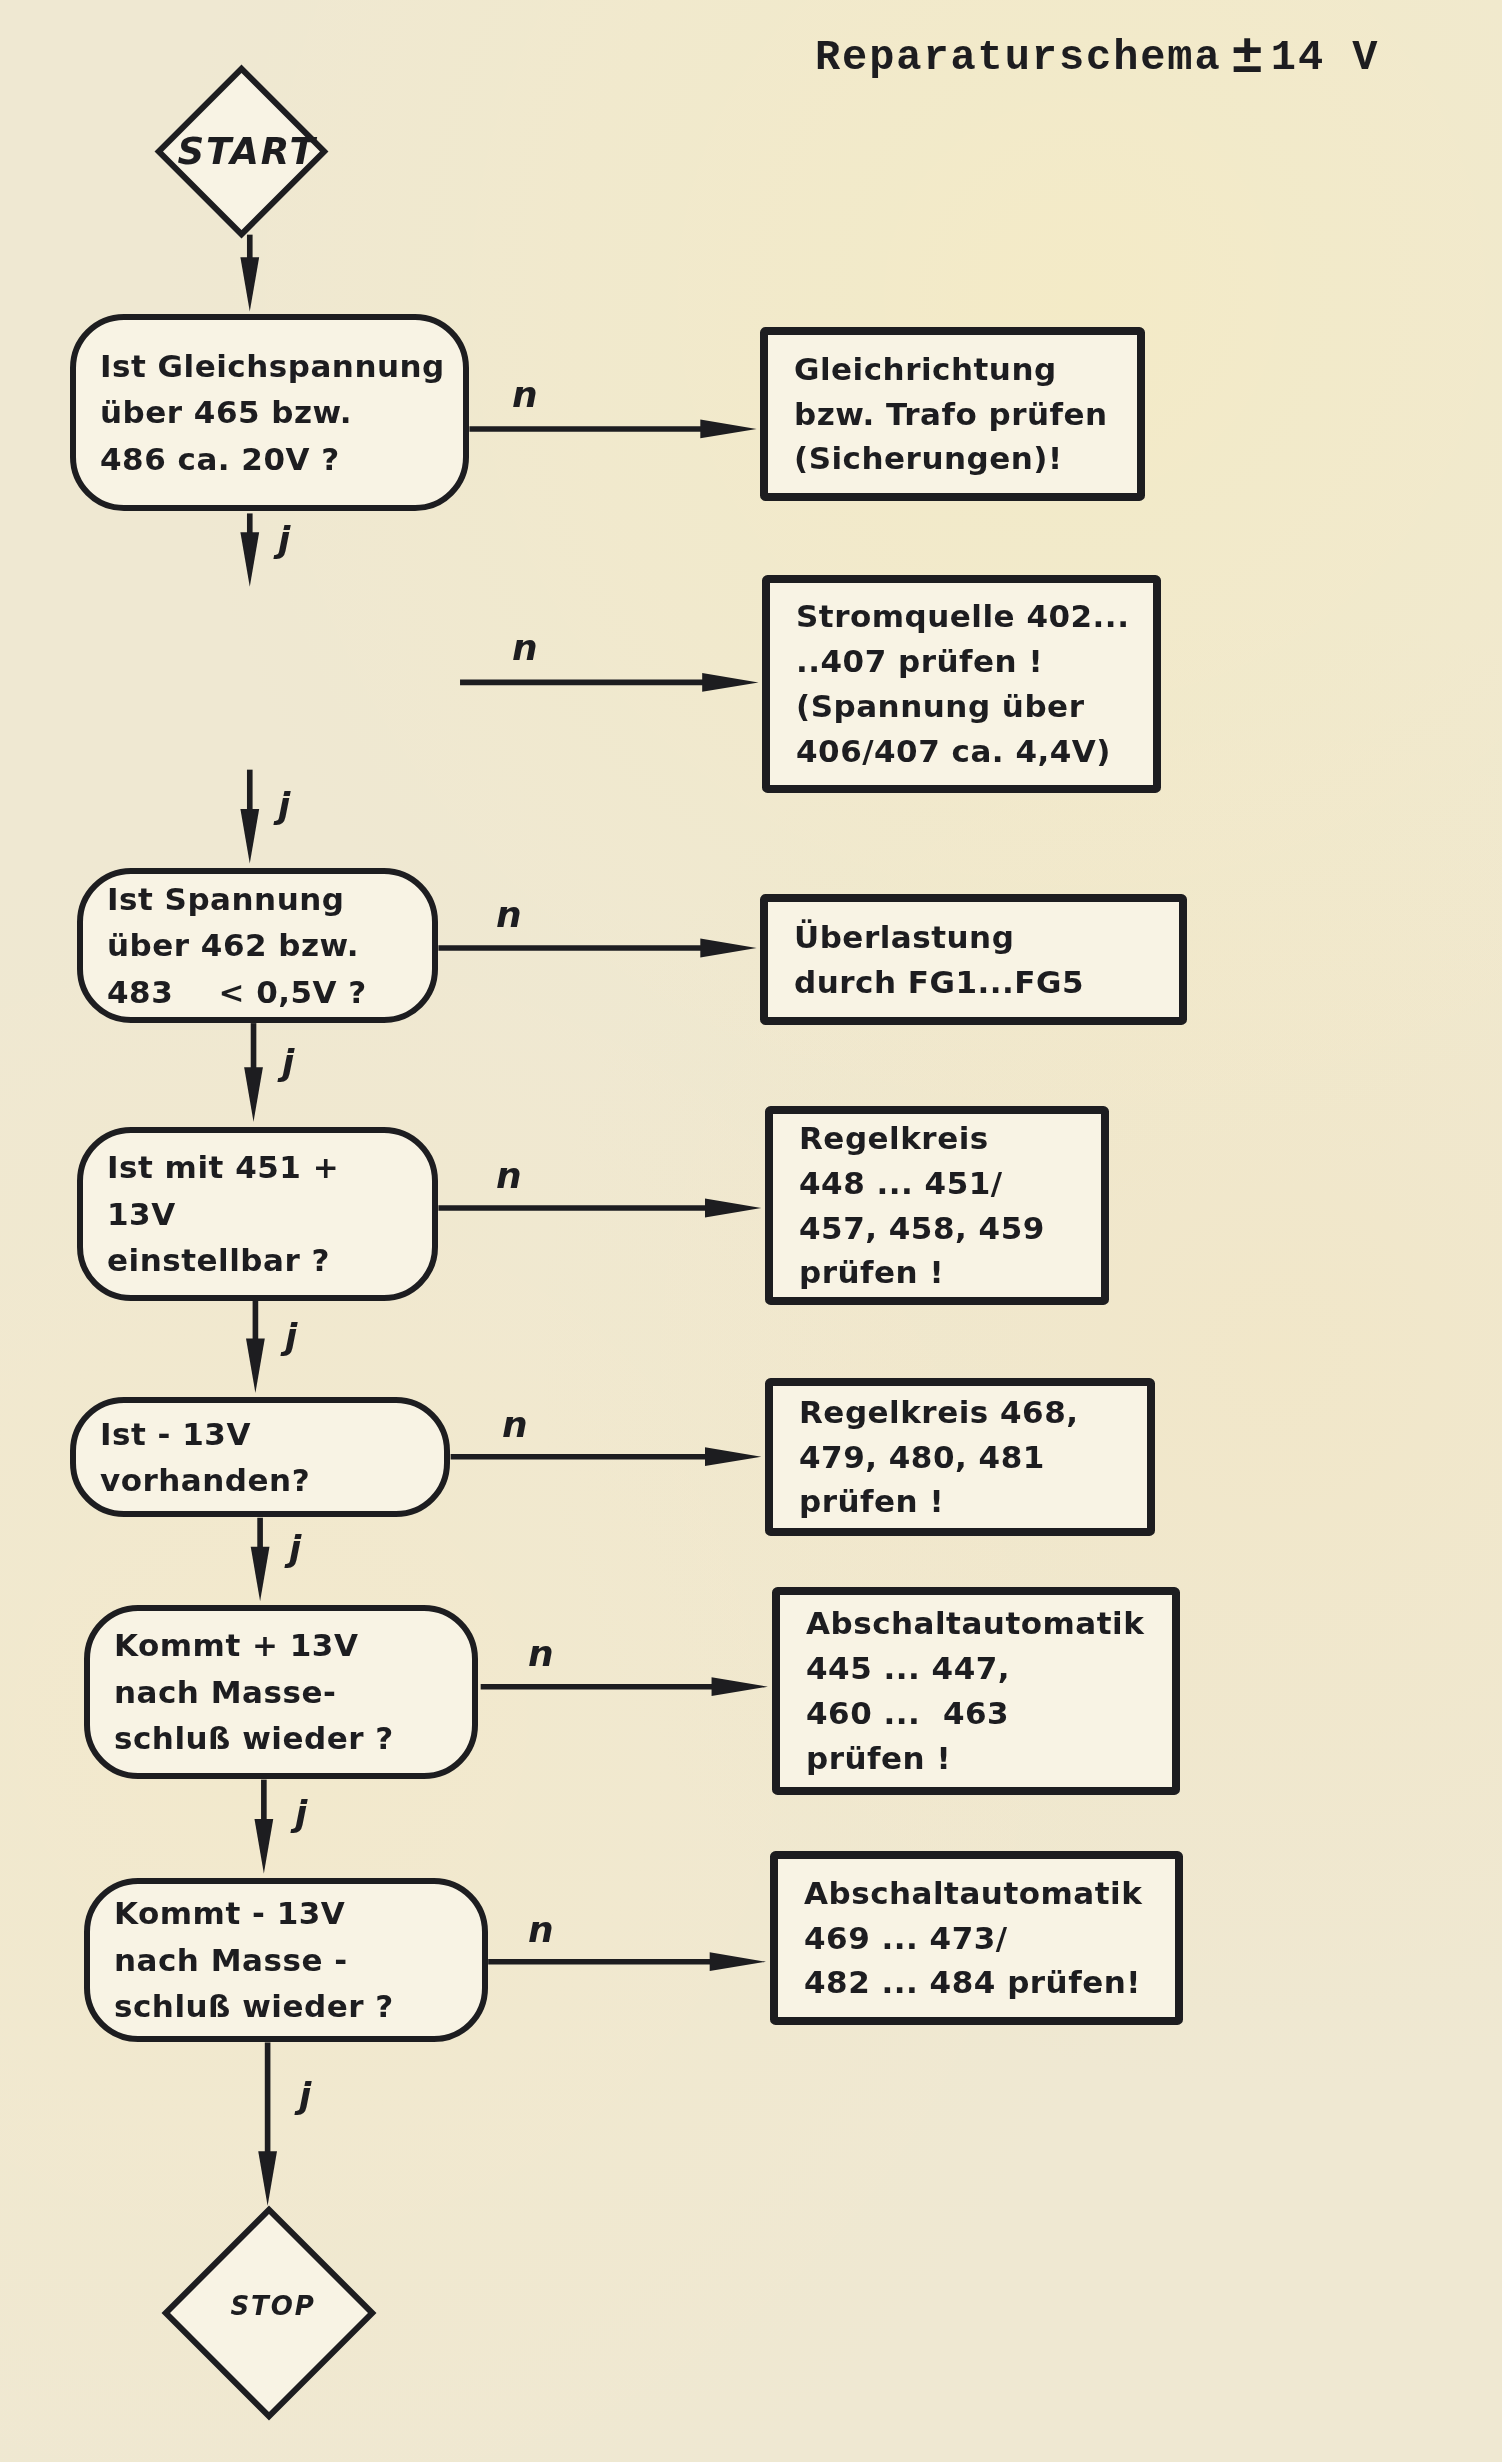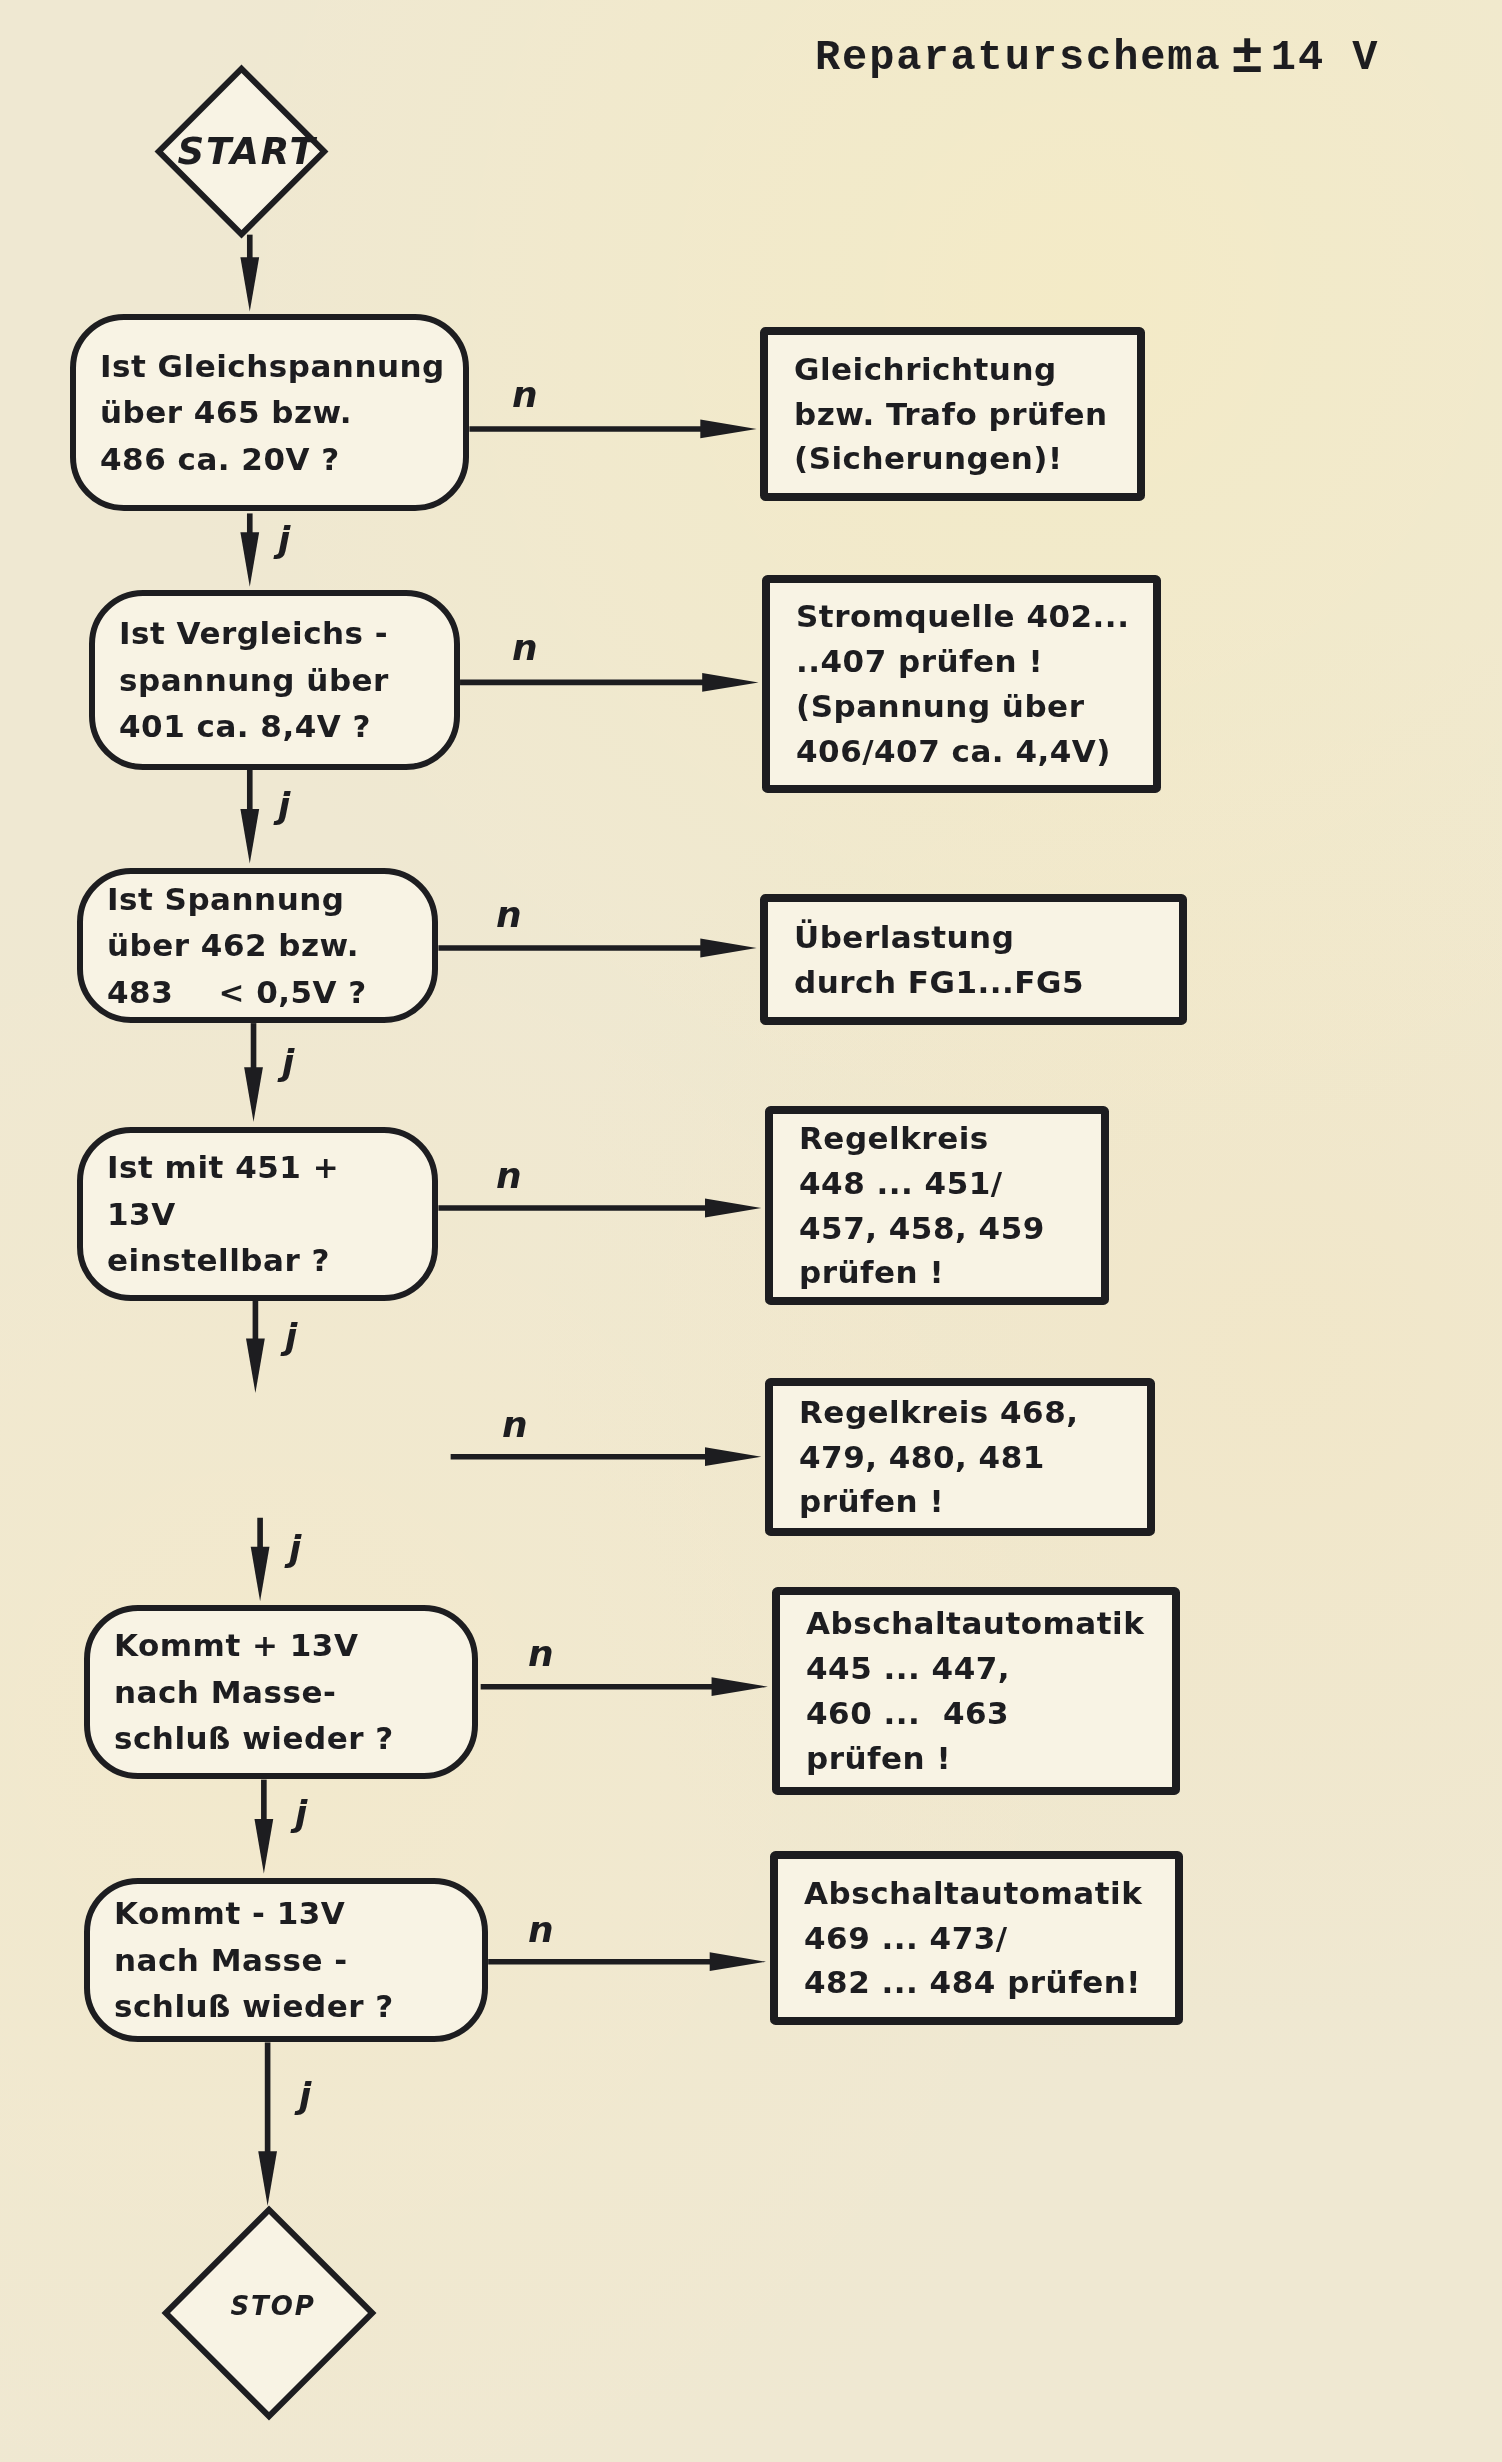--- a/index.html
+++ b/index.html
@@ -175,25 +175,20 @@
 486 ca. 20V ?</div>
   </div>
   <div class="abox" style="left:760px; top:327px; width:385px; height:174px;">
     <div class="lines">Gleichrichtung
 bzw. Trafo prüfen
 (Sicherungen)!</div>
   </div>
   <span class="branch" style="left:512px; top:374px;">n</span>
   <span class="branch" style="left:278px; top:519px;">j</span>
 
-  <div class="qbox" style="left:89px; top:590px; width:371px; height:180px;">
-    <div class="lines">Ist Vergleichs -
-spannung über
-401 ca. 8,4V ?</div>
-  </div>
   <div class="abox" style="left:762px; top:575px; width:399px; height:218px;">
     <div class="lines">Stromquelle 402...
 ..407 prüfen !
 (Spannung über
 406/407 ca. 4,4V)</div>
   </div>
   <span class="branch" style="left:512px; top:627px;">n</span>
   <span class="branch" style="left:278px; top:785px;">j</span>
 
   <div class="qbox" style="left:77px; top:868px; width:361px; height:155px;">
@@ -214,20 +209,24 @@
   </div>
   <div class="abox" style="left:765px; top:1106px; width:344px; height:199px;">
     <div class="lines">Regelkreis
 448 ... 451/
 457, 458, 459
 prüfen !</div>
   </div>
   <span class="branch" style="left:496px; top:1155px;">n</span>
   <span class="branch" style="left:285px; top:1316px;">j</span>
 
+  <div class="qbox" style="left:70px; top:1397px; width:380px; height:120px;">
+    <div class="lines">Ist - 13V
+vorhanden?</div>
+  </div>
   <div class="abox" style="left:765px; top:1378px; width:390px; height:158px;">
     <div class="lines">Regelkreis 468,
 479, 480, 481
 prüfen !</div>
   </div>
   <span class="branch" style="left:502px; top:1404px;">n</span>
   <span class="branch" style="left:289px; top:1528px;">j</span>
 
   <div class="qbox" style="left:84px; top:1605px; width:394px; height:174px;">
     <div class="lines">Kommt + 13V

